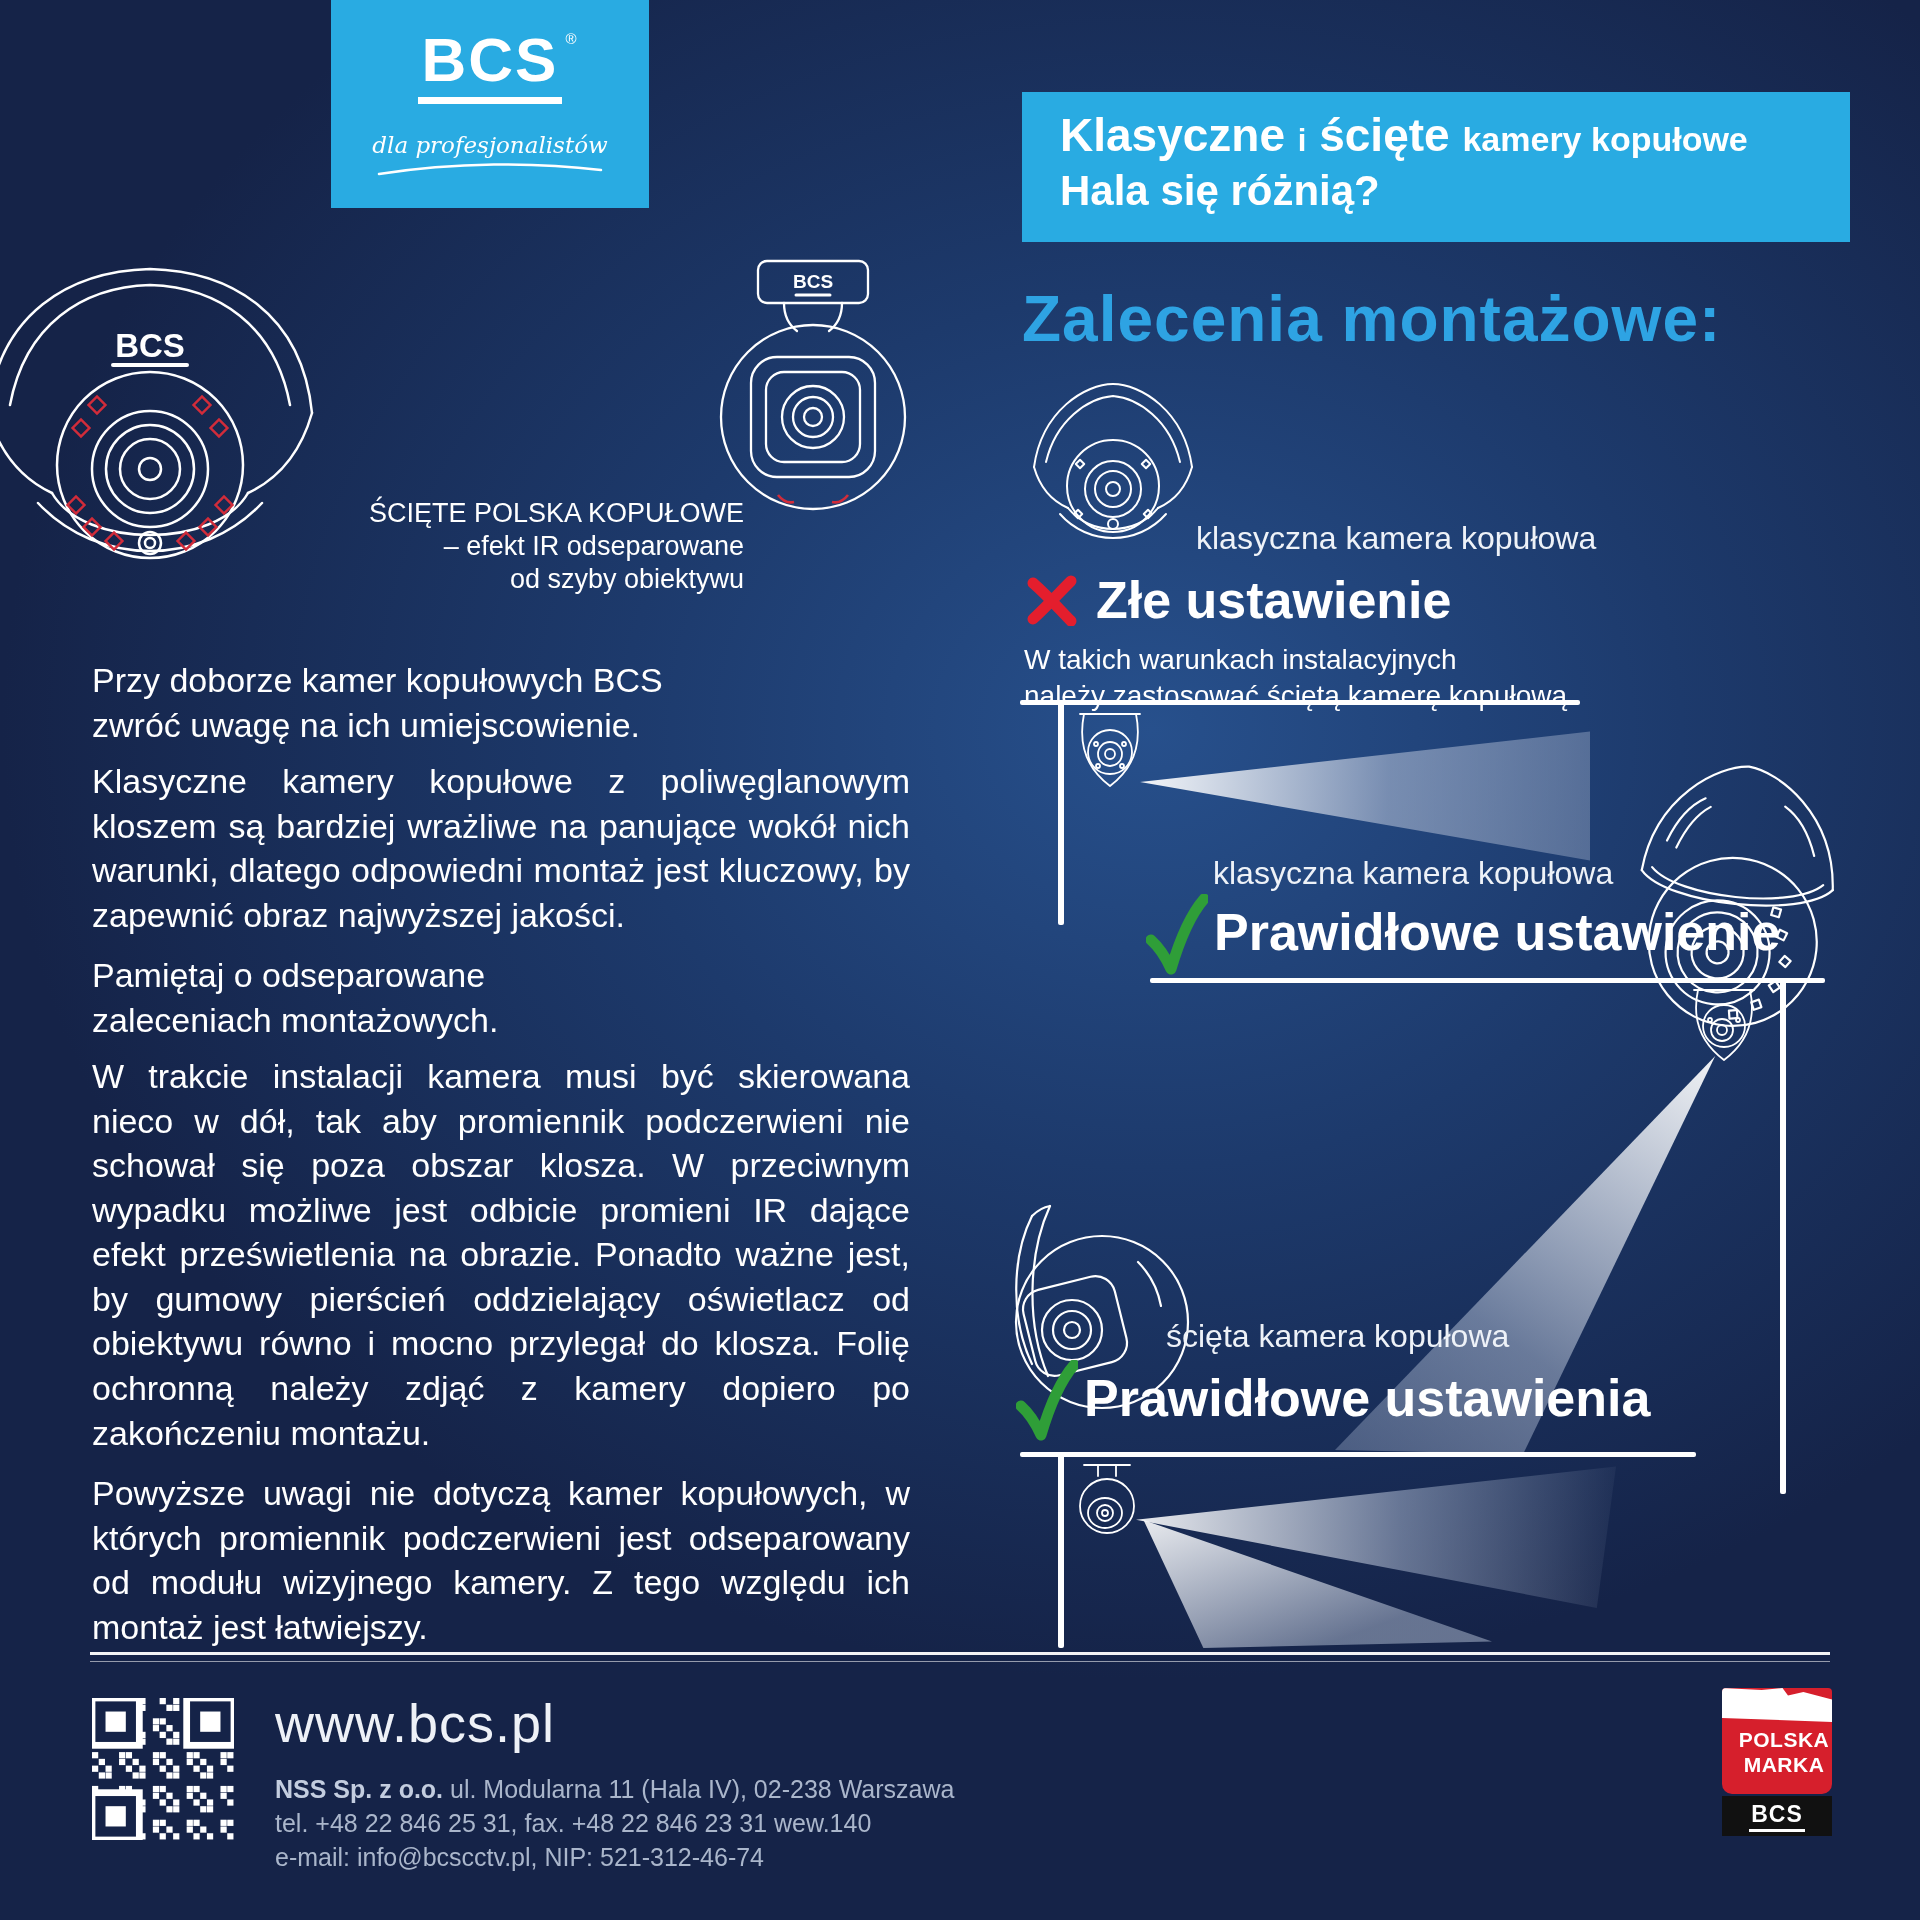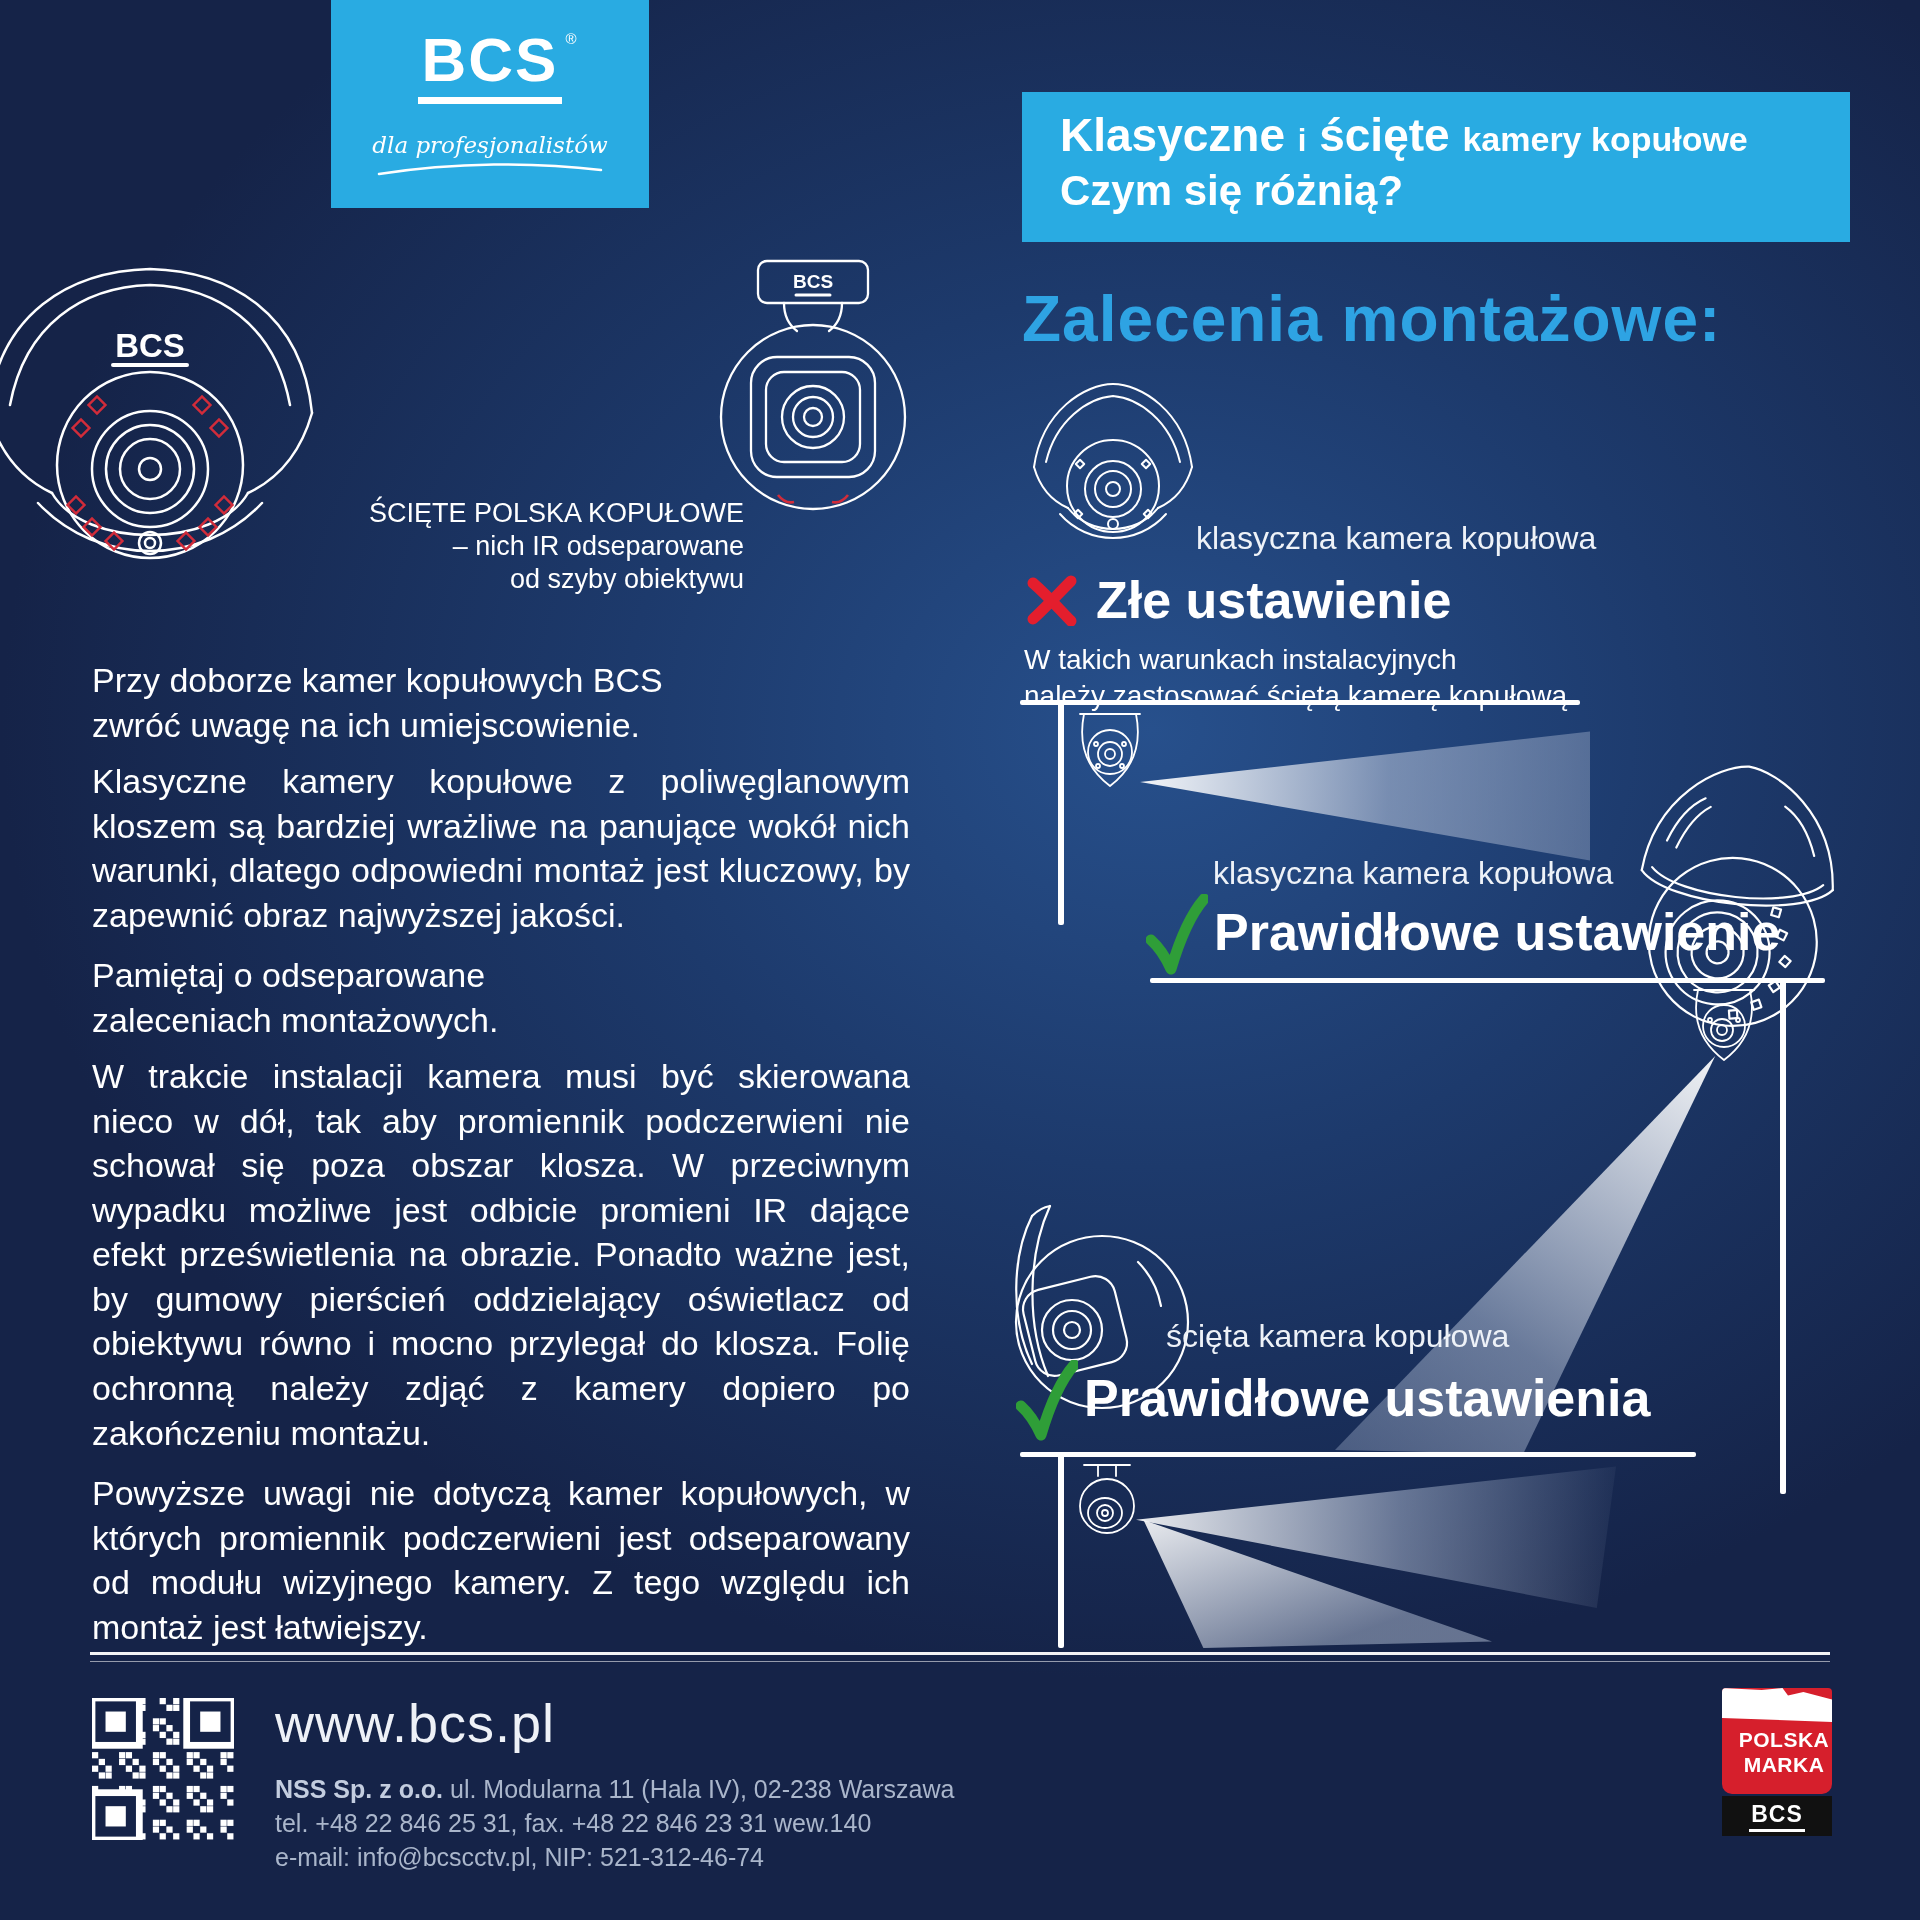--- a/index.html
+++ b/index.html
@@ -133,21 +133,21 @@
     </g>
     <text x="125" y="33" text-anchor="middle" font-size="19" font-weight="700" fill="#fff">BCS</text>
     <g stroke="#d22c3a" fill="none" stroke-width="2.6">
       <path d="M90,240 q7,9 16,7"></path>
       <path d="M160,240 q-7,9 -16,7"></path>
     </g>
   </svg>
 
   <div class="abs intro-trunc">
     <div class="nowrap">ŚCIĘTE POLSKA KOPUŁOWE</div>
-    <div>– nich IR odseparowane</div>
+    <div>– efekt IR odseparowane</div>
     <div>od szyby obiektywu</div>
   </div>
 
   <div class="abs body-copy">
     <div class="bold hd">
       <div>Przy doborze kamer kopułowych BCS</div>
       <div>zwróć uwagę na ich umiejscowienie.</div>
     </div>
     <p>Klasyczne kamery kopułowe z poliwęglanowym kloszem są bardziej wrażliwe na panujące wokół nich warunki, dlatego odpowiedni montaż jest kluczowy, by zapewnić obraz najwyższej jakości.</p>
     <div class="bold hd">
@@ -158,21 +158,21 @@
     <p>Powyższe uwagi nie dotyczą kamer kopułowych, w których promiennik podczerwieni jest odseparowany od modułu wizyjnego kamery. Z tego względu ich montaż jest łatwiejszy.</p>
   </div>
 
   <div class="abs header-box">
     <div class="hb-l1">
       <span>Klasyczne</span>
       <span class="small">i</span>
       <span>ścięte</span>
       <span class="mid">kamery kopułowe</span>
     </div>
-    <div class="hb-l2">Czym się różnią?</div>
+    <div class="hb-l2">Hala się różnią?</div>
   </div>
 
   <div class="abs zalecenia">Zalecenia montażowe:</div>
 
   <svg class="abs" style="left:1028px;top:372px" width="170" height="168" viewBox="0 0 170 168">
     <g class="lineart" stroke-width="2">
       <path d="M6,95 C14,38 58,12 85,12 C112,12 156,38 164,95"></path>
       <path d="M18,90 C28,48 60,26 85,24 C110,26 142,48 152,90"></path>
       <path d="M6,95 C12,116 24,129 40,136"></path>
       <path d="M164,95 C158,116 146,129 130,136"></path>

